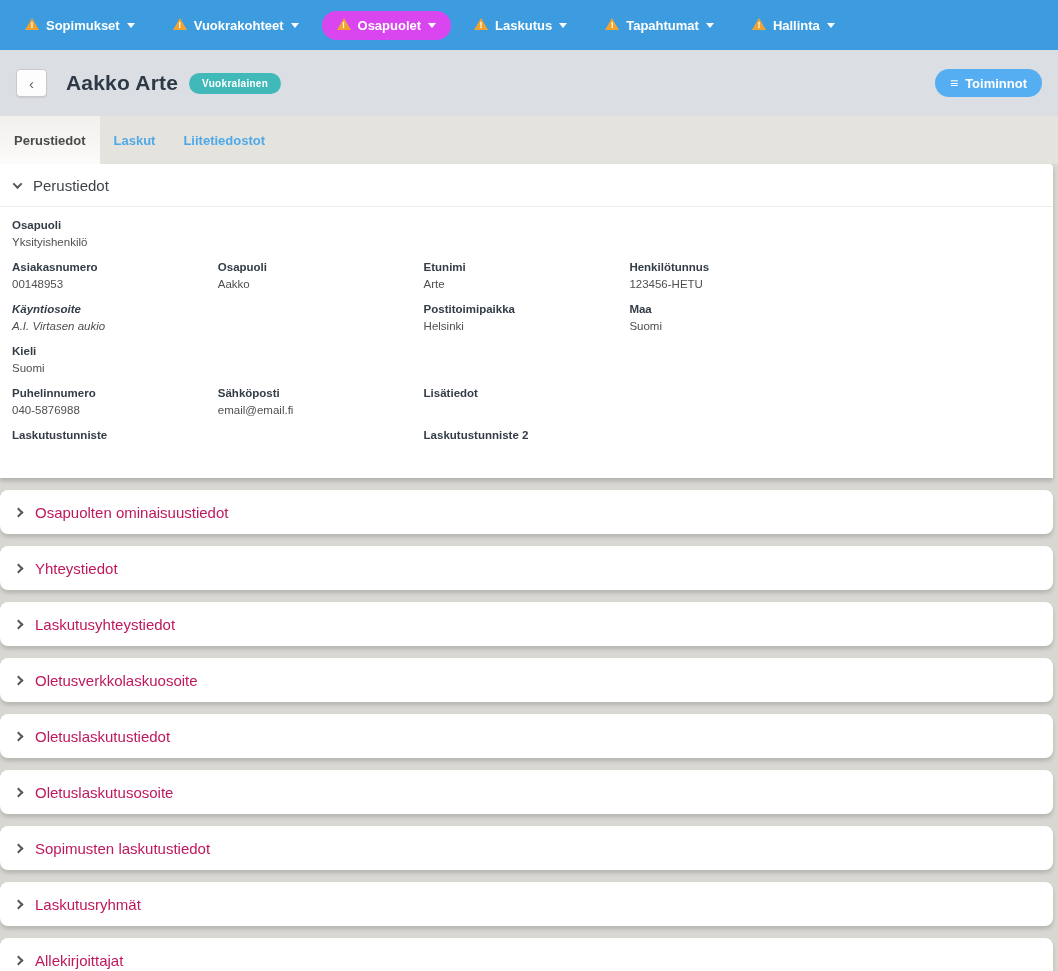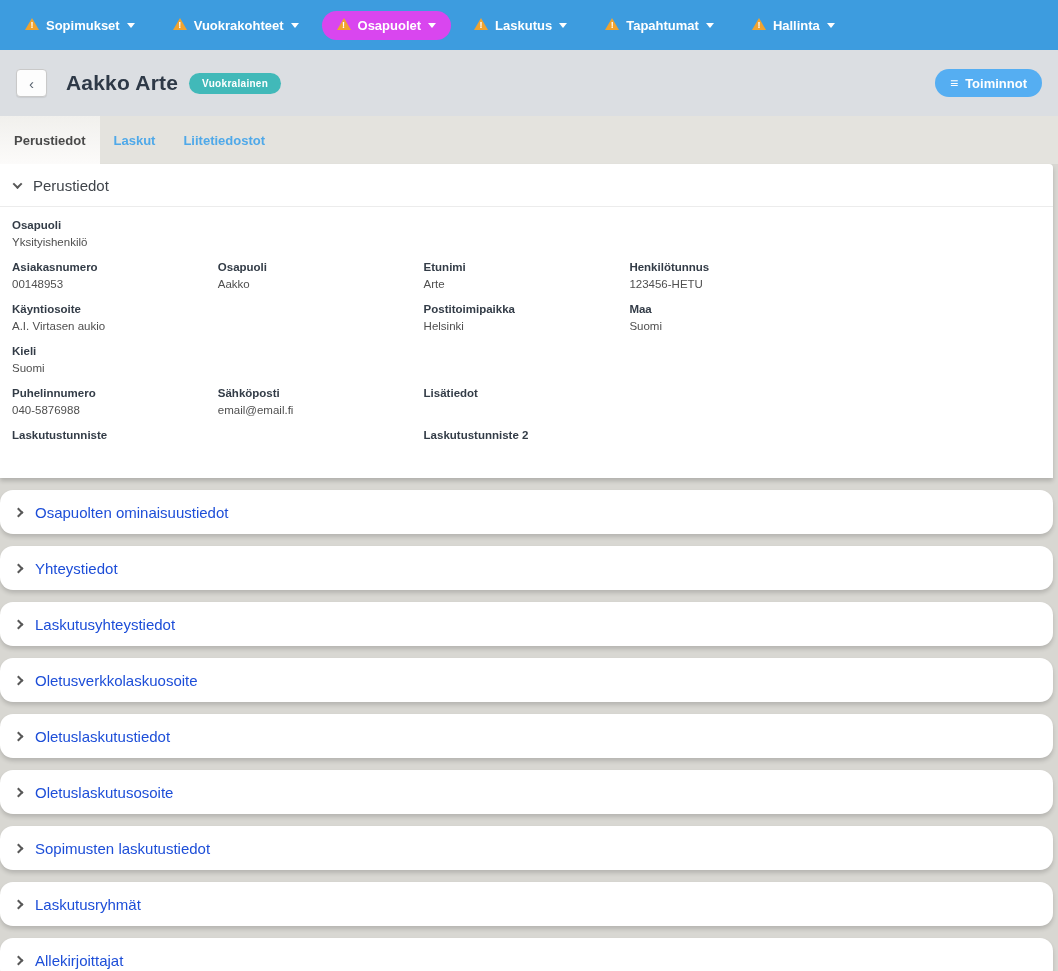--- a/index.html
+++ b/index.html
@@ -91,22 +91,22 @@
     display: grid; grid-template-columns: repeat(5, 1fr);
     padding: 12px 12px 16px; row-gap: 9px;
   }
   .field { min-height: 33px; }
   .field .flabel { font-size: 11.5px; font-weight: bold; color: #333c47; margin-bottom: 5px; }
   .field .fvalue { font-size: 11.5px; color: #4f4f4f; min-height: 13px; }
 
   .acc-card {
     background: #fff; height: 44px; margin: 12px 5px 0 0;
     display: flex; align-items: center; gap: 13px; padding: 10px 15px;
-    font-size: 15px; color: #1d4ed8; cursor: pointer;
-    border-radius: 13px; box-shadow: 0 3px 4px rgba(0,0,0,.16);
+    font-size: 15px; color: #be185d; cursor: pointer;
+    border-radius: 8px; box-shadow: 0 3px 4px rgba(0,0,0,.16);
   }
 </style>
 </head>
 <body>
 
 <nav class="topnav" id="topnav">
     <div class="nav-item">
     <span class="warn-tri" hidden=""></span>
     <span class="nav-label">Sopimukset</span>
     <span class="caret" hidden=""></span>
@@ -176,21 +176,21 @@
     <div class="fvalue">Aakko</div>
   </div>
       <div class="field" style="grid-area: 2 / 3;">
     <div class="flabel">Etunimi</div>
     <div class="fvalue">Arte</div>
   </div>
       <div class="field" style="grid-area: 2 / 4;">
     <div class="flabel">Henkilötunnus</div>
     <div class="fvalue">123456-HETU</div>
   </div>
-      <div class="field" style="grid-area: 3 / 1;">
+      <div class="field" style="grid-area: 3 / 1; font-style: italic;">
     <div class="flabel">Käyntiosoite</div>
     <div class="fvalue">A.I. Virtasen aukio</div>
   </div>
       <div class="field" style="grid-area: 3 / 3;">
     <div class="flabel">Postitoimipaikka</div>
     <div class="fvalue">Helsinki</div>
   </div>
       <div class="field" style="grid-area: 3 / 4;">
     <div class="flabel">Maa</div>
     <div class="fvalue">Suomi</div>

